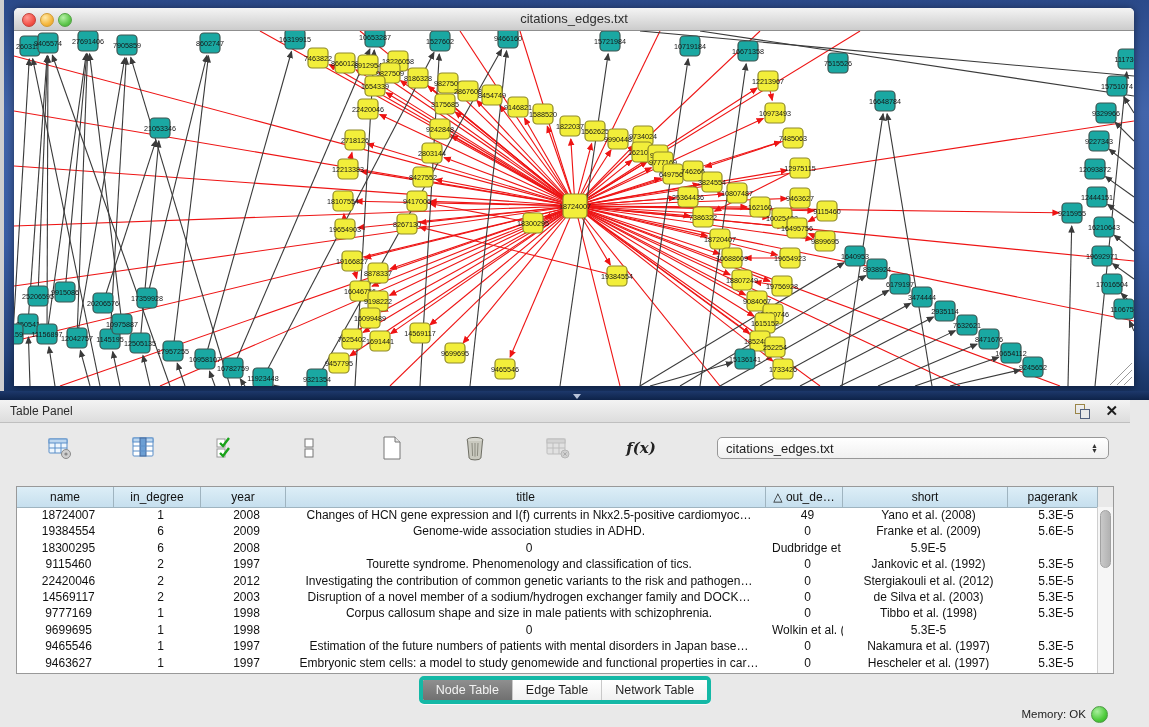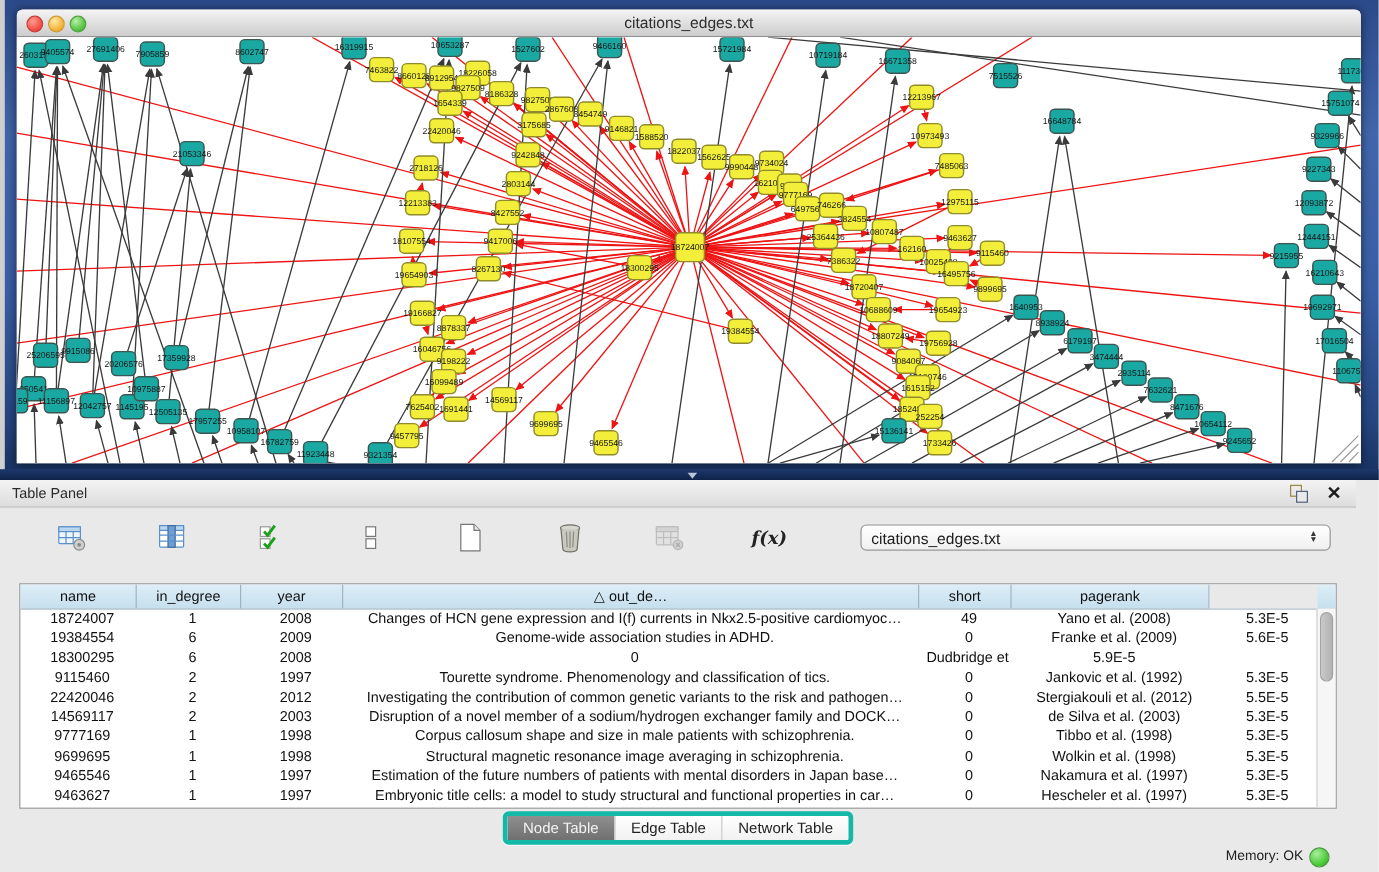--- a/index.html
+++ b/index.html
@@ -855,20 +855,21 @@
             <span>▼</span>
           </span>
       </div>
     </div>
 
     <div class="table-wrap">
       <div class="thead" id="thead">
           <div class="th">name</div>
           <div class="th">in_degree</div>
           <div class="th">year</div>
+          <div class="th">title</div>
           <div class="th">△ out_de…</div>
           <div class="th">short</div>
           <div class="th">pagerank</div>
           <div class="th"></div>
         </div>
       <div class="tbody" id="tbody">
           <div class="tr">
             <div class="td">18724007</div>
             <div class="td">1</div>
             <div class="td">2008</div>
@@ -927,39 +928,38 @@
             <div class="td">1998</div>
             <div class="td">Corpus callosum shape and size in male patients with schizophrenia.</div>
             <div class="td">0</div>
             <div class="td">Tibbo et al. (1998)</div>
             <div class="td">5.3E-5</div>
           </div>
           <div class="tr">
             <div class="td">9699695</div>
             <div class="td">1</div>
             <div class="td">1998</div>
-            <div class="td">Structural magnetic resonance image averaging in schizophrenia.</div>
             <div class="td">0</div>
             <div class="td">Wolkin et al. (1998)</div>
             <div class="td">5.3E-5</div>
           </div>
           <div class="tr">
             <div class="td">9465546</div>
             <div class="td">1</div>
             <div class="td">1997</div>
             <div class="td">Estimation of the future numbers of patients with mental disorders in Japan base…</div>
             <div class="td">0</div>
             <div class="td">Nakamura et al. (1997)</div>
             <div class="td">5.3E-5</div>
           </div>
           <div class="tr">
             <div class="td">9463627</div>
             <div class="td">1</div>
             <div class="td">1997</div>
-            <div class="td">Embryonic title cells: a model to study structural and functional properties in car…</div>
+            <div class="td">Embryonic stem cells: a model to study genomewide and functional properties in car…</div>
             <div class="td">0</div>
             <div class="td">Hescheler et al. (1997)</div>
             <div class="td">5.3E-5</div>
           </div>
         </div>
       <div class="vscroll">
         <div class="vthumb"></div>
       </div>
     </div>
 

